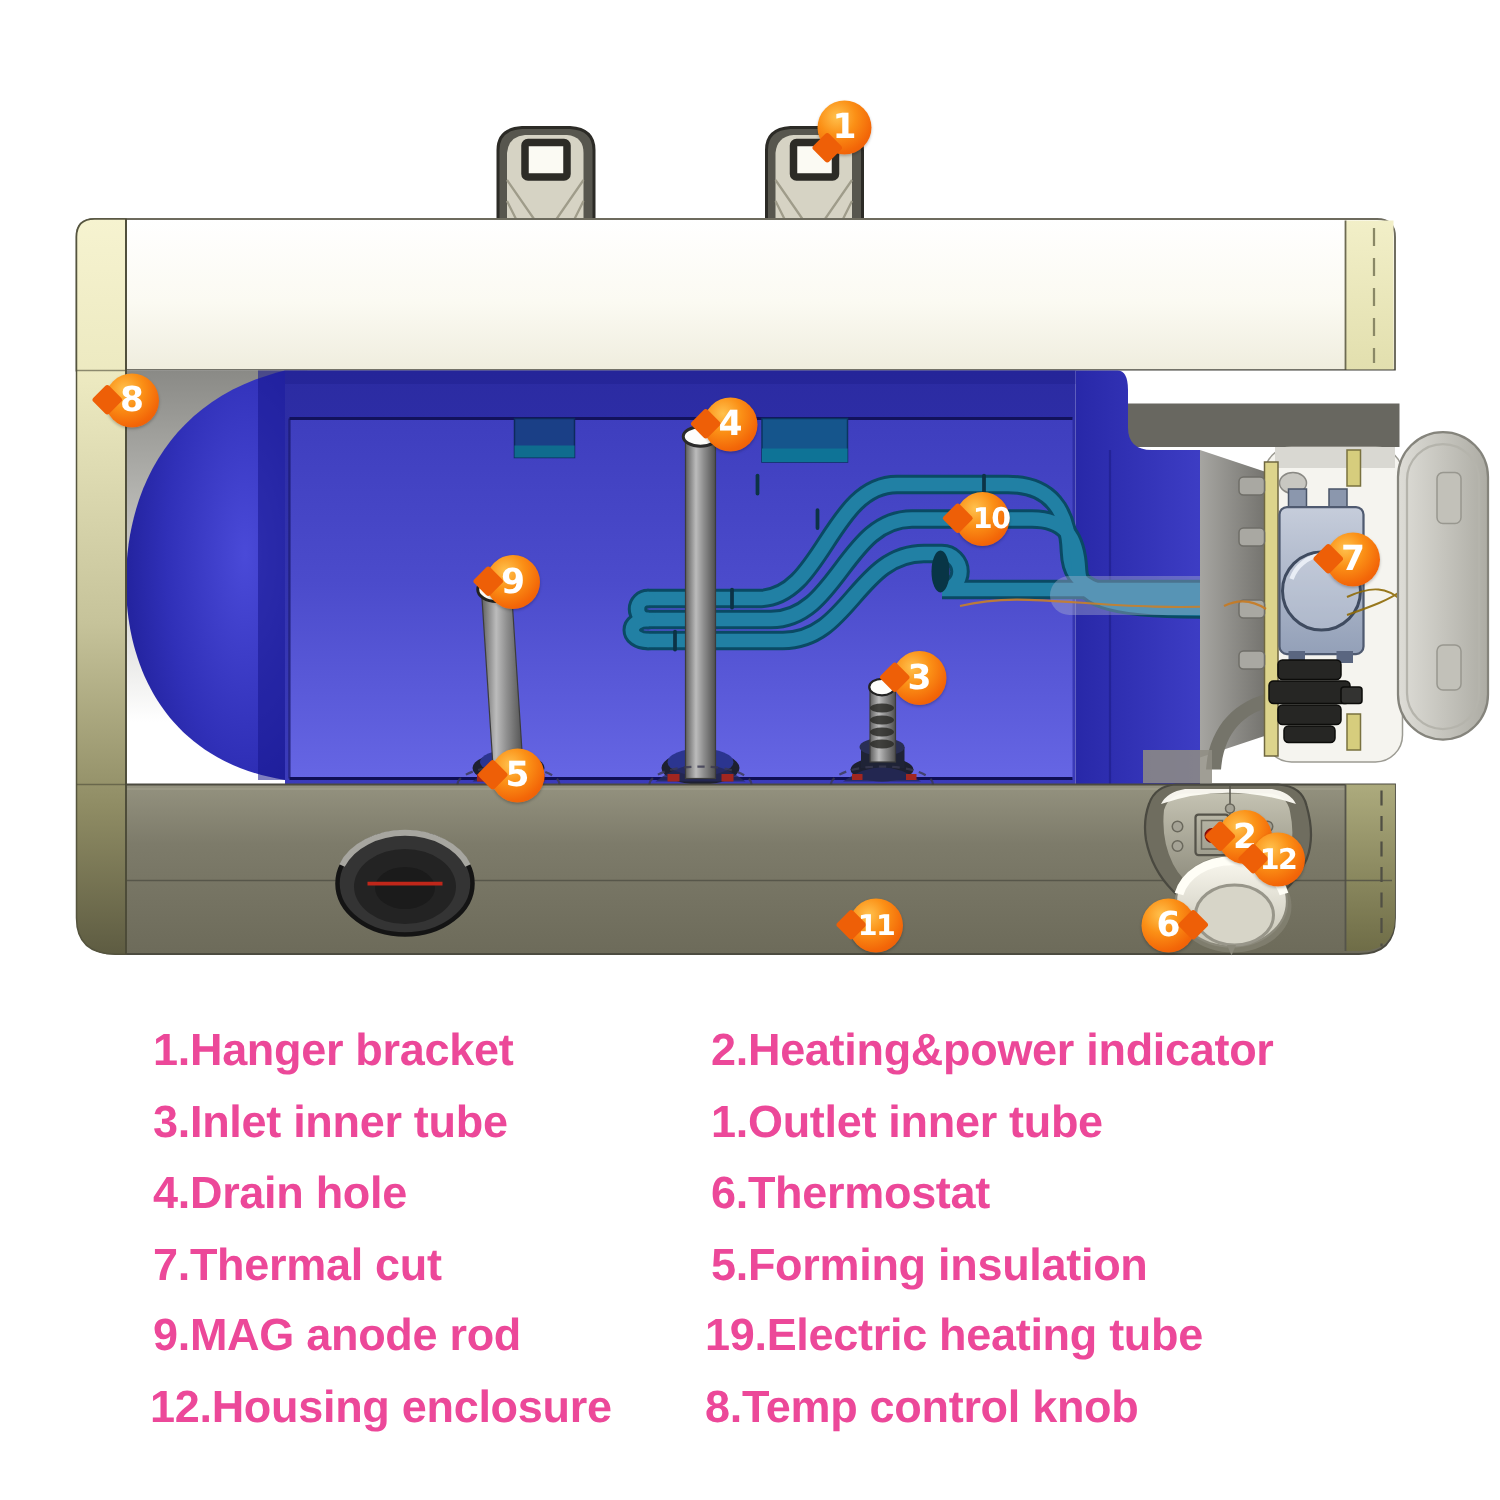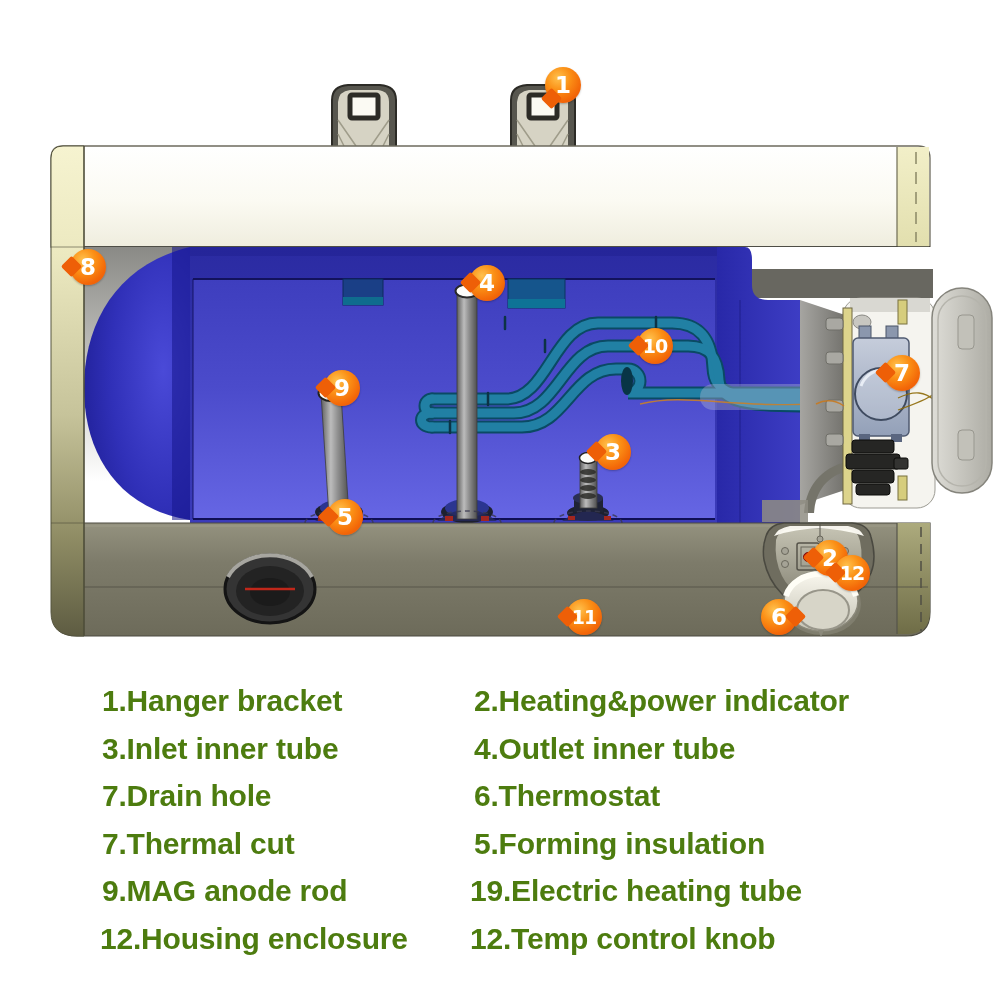--- a/index.html
+++ b/index.html
@@ -16,21 +16,21 @@
                font-family:"DejaVu Sans","Liberation Sans",sans-serif;}
   .marker.two span{font-size:19px;letter-spacing:-1px;}
   .marker::before{content:"";position:absolute;width:15px;height:15px;background:#ee5f07;
                   transform:rotate(45deg);z-index:-1;border-radius:2px;}
   .tail-left::before{left:-6px;top:10px;}
   .tail-right::before{right:-6px;top:10px;}
   .tail-dl::before{left:-1px;bottom:-3px;}
 
   
   .legend-item{position:absolute;font-size:30px;line-height:36px;font-weight:700;
-               color:#4d7c0f;letter-spacing:-0.2px;white-space:nowrap;}
+               color:#ec4899;letter-spacing:-0.2px;white-space:nowrap;}
 </style>
 </head>
 <body>
 
 <div class="stage">
 
   <svg class="diagram-svg" width="1000" height="672" viewBox="0 0 1000 672">
     <defs>
       <linearGradient id="gTop" x1="0" y1="0" x2="0" y2="1">
         <stop offset="0" stop-color="#ffffff"></stop>
@@ -332,21 +332,21 @@
 
   <div class="marker tail-dl" style="left:545px;top:67px;">
       <span>1</span>
     </div>
   <div class="marker tail-left" style="left:70px;top:249px;">
       <span>8</span>
     </div>
   <div class="marker tail-left" style="left:469px;top:265px;">
       <span>4</span>
     </div>
-  <div class="marker tail-left two" style="left:637px;top:328px;">
+  <div class="marker tail-left two" style="left:637px;top:328px;justify-content:flex-end;">
       <span>10</span>
     </div>
   <div class="marker tail-left" style="left:884px;top:355px;">
       <span>7</span>
     </div>
   <div class="marker tail-left" style="left:324px;top:370px;">
       <span>9</span>
     </div>
   <div class="marker tail-left" style="left:595px;top:434px;">
       <span>3</span>
@@ -364,24 +364,24 @@
       <span>6</span>
     </div>
   <div class="marker tail-left two" style="left:566px;top:599px;">
       <span>11</span>
     </div>
 
   <div>
     <div class="legend-item" style="left:102px;top:683px;">1.Hanger bracket</div>
     <div class="legend-item" style="left:474px;top:683px;">2.Heating&amp;power indicator</div>
     <div class="legend-item" style="left:102px;top:731px;">3.Inlet inner tube</div>
-    <div class="legend-item" style="left:474px;top:731px;">4.Outlet inner tube</div>
-    <div class="legend-item" style="left:102px;top:778px;">7.Drain hole</div>
+    <div class="legend-item" style="left:474px;top:731px;">1.Outlet inner tube</div>
+    <div class="legend-item" style="left:102px;top:778px;">4.Drain hole</div>
     <div class="legend-item" style="left:474px;top:778px;">6.Thermostat</div>
     <div class="legend-item" style="left:102px;top:826px;text-align:center;">7.Thermal cut</div>
     <div class="legend-item" style="left:474px;top:826px;">5.Forming insulation</div>
     <div class="legend-item" style="left:102px;top:873px;">9.MAG anode rod</div>
     <div class="legend-item" style="left:470px;top:873px;">19.Electric heating tube</div>
     <div class="legend-item" style="left:100px;top:921px;">12.Housing enclosure</div>
-    <div class="legend-item" style="left:470px;top:921px;">12.Temp control knob</div>
+    <div class="legend-item" style="left:470px;top:921px;">8.Temp control knob</div>
   </div>
 
 </div>
 
 </body></html>

